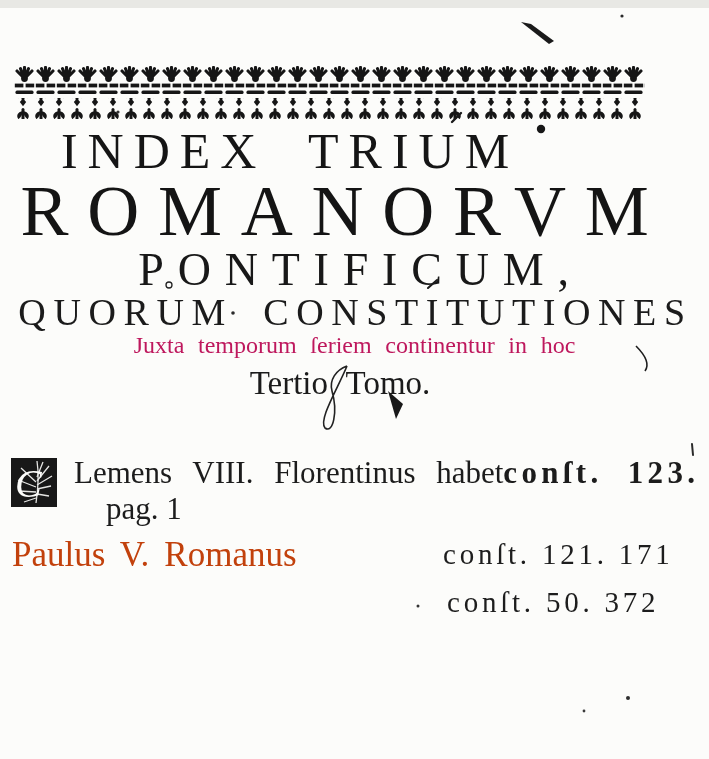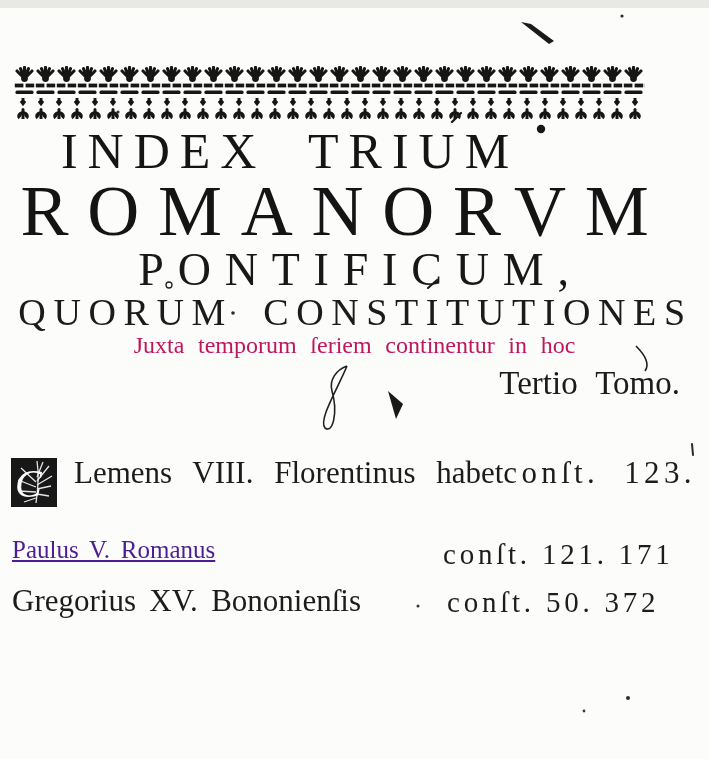--- a/index.html
+++ b/index.html
@@ -13,26 +13,26 @@
     color:#1a1a1a;
   }
   .abs{position:absolute;line-height:1;white-space:nowrap;}
   .ctr{text-align:center;}
   
   .t-index   {top:118px;left:0;width:580px;font-size:50px;letter-spacing:.20em;word-spacing:.40em;color:#151515;}
   .t-roman   {top:167px;left:-6px;width:700px;font-size:72px;letter-spacing:.26em;color:#141414;}
   .t-ponti   {top:239px;left:6px;width:709px;font-size:46px;letter-spacing:.30em;color:#181818;}
   .t-quorum  {top:285px;left:0;width:711px;font-size:38px;letter-spacing:.20em;word-spacing:.35em;color:#1b1b1b;}
   .sub1      {top:325px;left:0;width:709px;font-size:24px;word-spacing:.32em;color:#be185d;}
-  .sub2      {top:359px;left:0;width:680px;font-size:33px;word-spacing:.30em;color:#1b1b1b;text-align:right;}
+  .sub2      {top:359px;left:0;width:680px;font-size:33px;word-spacing:.30em;color:#1b1b1b;}
   
   .entry-first{top:449px;left:74px;font-size:31px;word-spacing:.42em;color:#1c1c1c;display:flex;}
-  .entry-first .ref{letter-spacing:.14em;}
+  .entry-first .ref{letter-spacing:.14em;font-weight:bold;}
   .page-ref  {top:485px;left:106px;font-size:31px;color:#1c1c1c;}
-  .name-2    {top:529px;left:12px;font-size:25px;word-spacing:.18em;color:#4c1d95;text-decoration:underline;}
+  .name-2    {top:529px;left:12px;font-size:35px;word-spacing:.18em;color:#c2410c;}
   .ref-2     {top:532px;left:443px;font-size:29px;letter-spacing:.13em;color:#1d1d1d;text-align:center;}
   .name-3    {top:577px;left:12px;font-size:31px;word-spacing:.18em;color:#1c1c1c;}
   .ref-3     {top:580px;left:447px;font-size:29px;letter-spacing:.13em;color:#1d1d1d;text-align:center;}
   svg{display:block;}
   .marks{position:absolute;inset:0;pointer-events:none;}
   .scan-noise{
     position:absolute;left:55px;bottom:2px;width:600px;height:3px;
     background:repeating-linear-gradient(90deg,#9a9a96 0 5px,transparent 5px 14px,#b5b5b0 14px 17px,transparent 17px 29px);
     opacity:.45;
   }
@@ -80,25 +80,25 @@
       <path d="M26 19 L32 4 M26 23 L38 8 M26 27 L41 18 M26 31 L40 28 M26 36 L38 38"></path>
       <path d="M25 24 L10 10 M25 29 L7 22 M25 34 L8 33 M25 40 L13 44"></path>
     </g>
     <text x="4" y="39" font-size="40" font-style="italic" fill="#fcfcfa" font-family="Liberation Serif, DejaVu Serif, serif">C</text>
   </svg>
 
   <div class="abs entry-first">
     <span>Lemens VIII. Florentinus habet</span>
     <span class="ref">conſt. 123.</span>
   </div>
+  <div class="abs page-ref">pag. 1</div>
 
   <span class="abs name-2">Paulus V. Romanus</span>
   <span class="abs ref-2">conſt. 121. 171</span>
 
-  <span class="abs name-3">Gregorius XV. Bononienſis</span>
   <span class="abs ref-3">conſt. 50.  372</span>
 
   <svg class="marks" width="709" height="759" viewBox="0 0 709 759">
 
     <path d="M521 14 L531 16 L554 33 L549 36 Z" fill="#1a1a1a"></path>
     <circle cx="622" cy="8" r="1.6" fill="#2a2a2a"></circle>
 
     <path d="M452 114 L461 105" stroke="#1a1a1a" stroke-width="2.4" stroke-linecap="round"></path>
     <circle cx="541" cy="121" r="4.2" fill="#171717"></circle>
 

